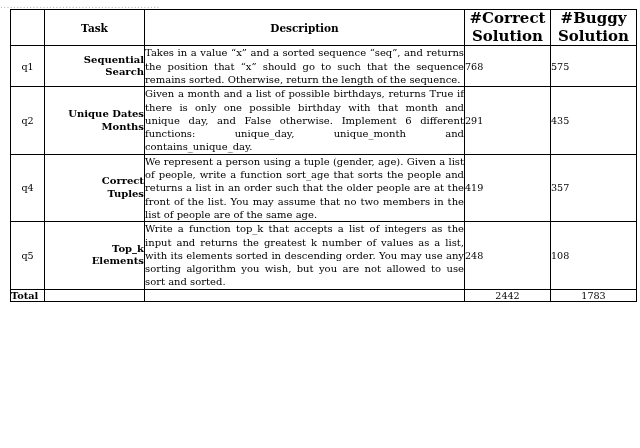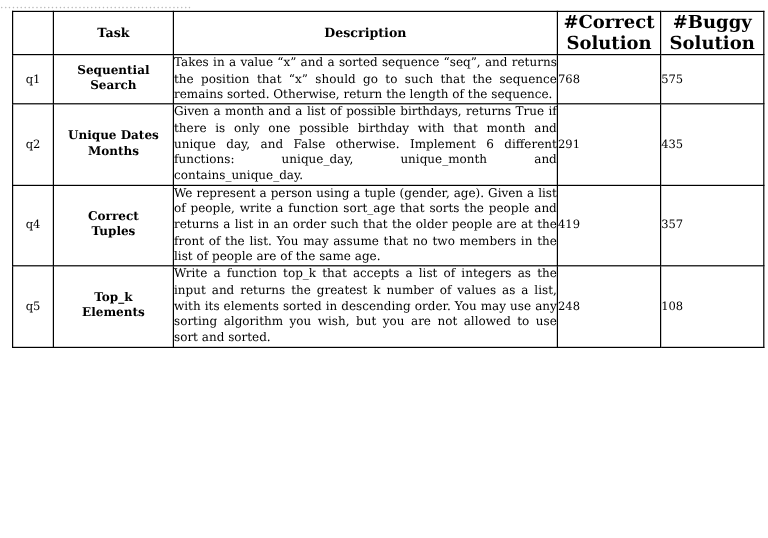--- a/index.html
+++ b/index.html
@@ -63,21 +63,21 @@
   }
   thead th.small-head {
     font-size: 15px;
   }
   td.id-cell {
     text-align: center;
     font-size: 9.6px;
     padding: 2px;
   }
   td.task-cell {
-    text-align: center;
+    text-align: right;
     font-weight: bold;
     font-size: 10px;
     line-height: 1.28;
     padding: 3px 3px;
   }
   td.desc-cell {
     text-align: justify;
     text-align-last: left;
     font-size: 10px;
     line-height: 1.33;
@@ -172,16 +172,23 @@
       <tr>
         <td class="id-cell">q5</td>
         <td class="task-cell">
           <span class="desc-line">Top_k</span>
           <span class="desc-line">Elements</span>
         </td>
         <td class="desc-cell">Write a function top_k that accepts a list of integers as the input and returns the greatest k number of values as a list, with its elements sorted in descending order. You may use any sorting algorithm you wish, but you are not allowed to use sort and sorted.</td>
         <td class="num-cell">248</td>
         <td class="num-cell">108</td>
       </tr>
+      <tr>
+        <td class="total-cell">Total</td>
+        <td class="total-blank"></td>
+        <td class="total-blank"></td>
+        <td class="total-num">2442</td>
+        <td class="total-num">1783</td>
+      </tr>
     </tbody>
   </table>
 
 </div>
 
 </body></html>

